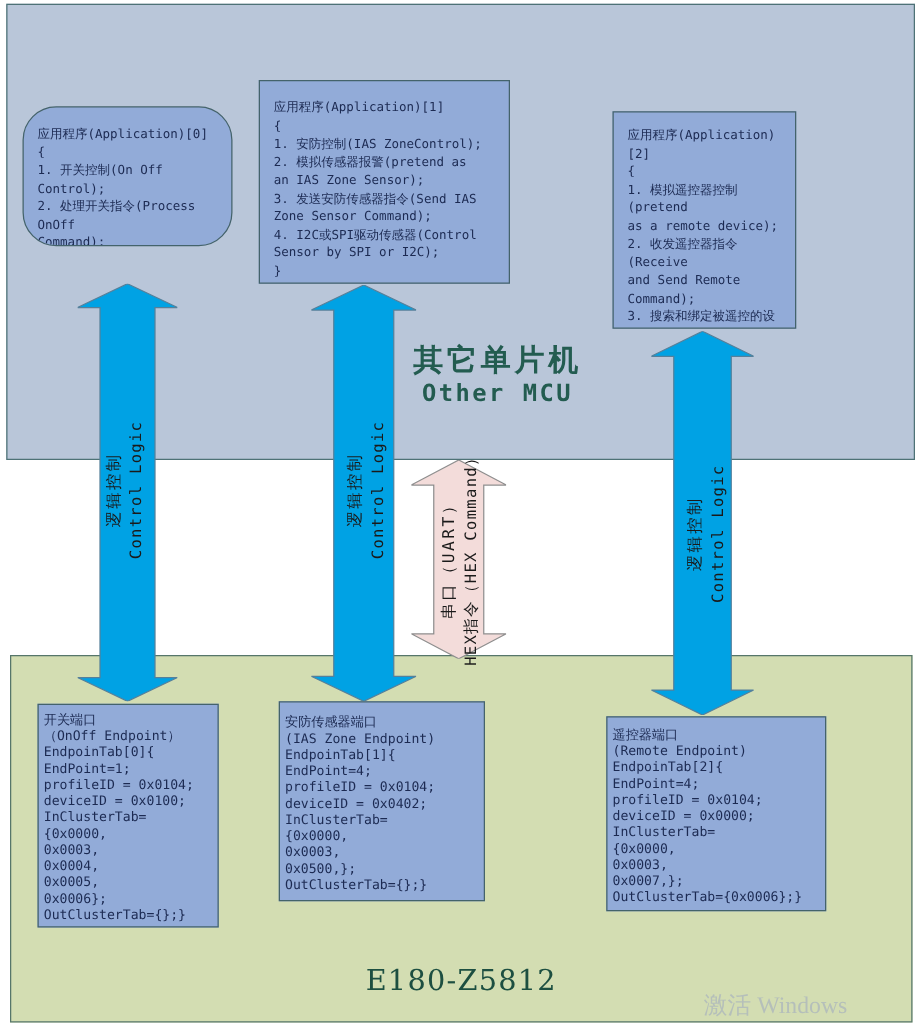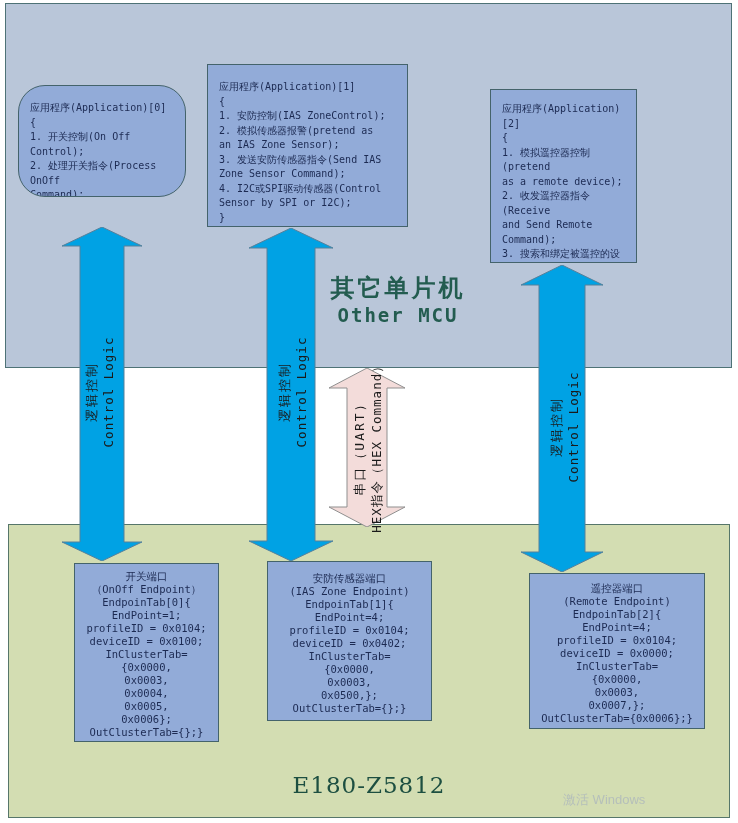--- a/index.html
+++ b/index.html
@@ -29,41 +29,41 @@
     font-size:23px;letter-spacing:1px;color:var(--moduleTitle);z-index:5;
     font-family:"DejaVu Serif","Liberation Serif",serif;
   }
   .dbox{
     position:absolute;box-sizing:border-box;z-index:4;
     background:var(--boxFill);border:1px solid var(--boxBorder);
     white-space:pre-wrap;overflow:hidden;
     font-size:10px;line-height:14.5px;color:var(--boxText);
   }
   .app-box{padding:15px 8px 4px 11px;text-align:left;}
-  .ep-box{padding:6px 4px 4px 4px;text-align:center;font-size:10.5px;line-height:13px;margin-left:44px;}
+  .ep-box{padding:6px 4px 4px 4px;font-size:10.5px;line-height:13px;}
   #app0{left:18px;top:85px;width:168px;height:112px;border-radius:27px;}
   #app1{left:207px;top:64px;width:201px;height:163px;}
   #app2{left:490px;top:89px;width:147px;height:174px;padding-top:12px;}
   #ep0{left:30px;top:563px;width:145px;height:179px;}
   #ep1{left:223px;top:561px;width:165px;height:160px;padding-top:10px;}
   #ep2{left:485px;top:573px;width:176px;height:156px;padding-top:8px;}
   .arrow{position:absolute;z-index:3;}
   .poly-blue{fill:var(--arrowBlue);stroke:var(--arrowBlueStroke);stroke-width:1;}
   .poly-pink{fill:var(--arrowPink);stroke:var(--arrowPinkStroke);stroke-width:1;}
   .rot-label{
     position:absolute;z-index:6;white-space:nowrap;text-align:center;
     transform:translate(-50%,-50%) rotate(-90deg);
     color:var(--labelText);
   }
   .rot-label .zh{font-size:13px;letter-spacing:2px;line-height:17px;}
   .rot-label .en{font-size:12.5px;letter-spacing:1px;line-height:17px;}
   .watermark{
     position:absolute;left:563px;top:791px;z-index:7;
-    font-family:Liberation Sans, sans-serif;
-    font-size:13px;color:var(--watermark);
+    font-family:Liberation Serif, serif;
+    font-size:19px;color:var(--watermark);
   }
 </style>
 </head>
 <body>
 
 <div class="canvas">
 
   <div class="region region-mcu"></div>
 
   <div class="region region-module"></div>

